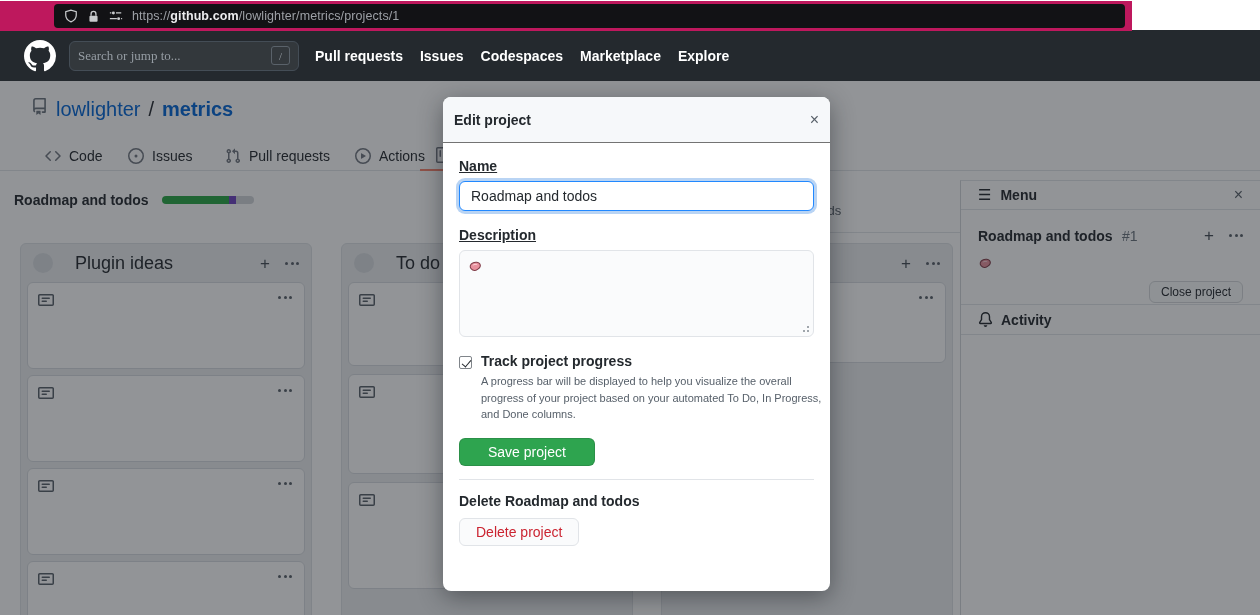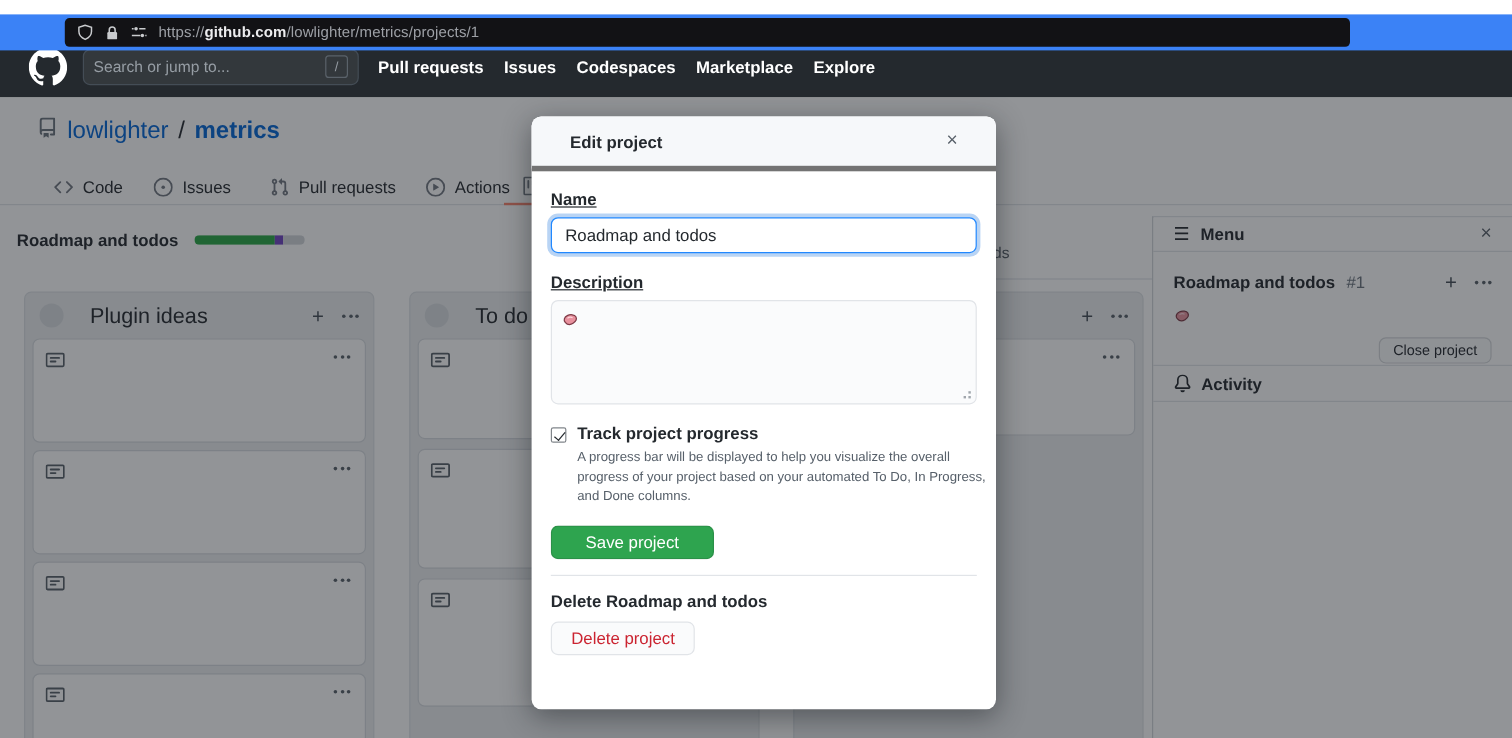--- a/index.html
+++ b/index.html
@@ -1,29 +1,29 @@
 <!DOCTYPE html>
 <html><head>
 <meta charset="utf-8">
 <style>
   * { margin:0; padding:0; box-sizing:border-box; }
   html,body { width:1260px; height:615px; overflow:hidden; }
   body { font-family:"Liberation Sans","DejaVu Sans",sans-serif; background:#fff; position:relative; color:#24292e; }
 
   
-  .chrome { position:absolute; left:0; top:12px; width:1260px; height:30px; background:#3b82f6; z-index:60; }
+  .chrome { position:absolute; left:0; top:1px; width:1132px; height:30px; background:#be185d; z-index:60; }
   .urlbar { position:absolute; left:54px; top:3px; width:1071px; height:24px; background:#121215; border-radius:4px; display:flex; align-items:center; padding:0 10px; gap:9px; }
   .urlbar svg { flex:0 0 auto; }
   .url { font-size:12.5px; color:#9da0a6; white-space:nowrap; letter-spacing:.1px; }
   .url b { color:#ececee; font-weight:bold; }
 
   
   .ghheader { position:absolute; left:0; top:30px; width:1260px; height:51px; background:#24292e; z-index:55; display:flex; align-items:center; }
   .ghlogo { margin-left:24px; width:32px; height:32px; }
-  .ghsearch { margin-left:13px; width:230px; height:30px; background:rgba(255,255,255,.07); border:1px solid #444d56; border-radius:6px; display:flex; align-items:center; padding:0 8px; }
+  .ghsearch { margin-left:13px; width:230px; height:30px; background:rgba(255,255,255,.07); border:1px solid #444d56; border-radius:6px; display:flex; align-items:center; padding:0 8px;font-family:Liberation Serif, serif; }
   .ghsearch .ph { color:#969da4; font-size:13px; flex:1; }
   .slashkey { width:19px; height:19px; border:1px solid #5a626a; border-radius:3px; color:#969da4; font-size:11px; display:flex; align-items:center; justify-content:center; }
   .ghnav { display:flex; gap:17px; margin-left:16px; }
   .ghnav span { color:#fff; font-size:14px; font-weight:bold; cursor:pointer; }
 
   
   .page { position:absolute; left:0; top:81px; width:1260px; height:534px; background:#fff; }
   .crumb { position:absolute; left:31px; top:17px; display:flex; align-items:flex-start; gap:8px; font-size:20px; }
   .crumb .lnk { color:#0366d6; }
   .crumb .repo { font-weight:bold; }
@@ -62,21 +62,21 @@
   .sbnum { color:#6a737d; font-size:14px; margin-left:5px; }
   .sbicons { position:absolute; right:17px; top:17px; display:flex; align-items:center; }
   .closeproj { position:absolute; right:17px; top:71px; font-size:12px; color:#24292e; background:#fafbfc; border:1px solid #d5d8db; border-radius:6px; padding:3px 11px; cursor:pointer; }
   .acthead { height:30px; display:flex; align-items:center; padding:0 17px; border-bottom:1px solid #e1e4e8; }
   .acthead svg { fill:#24292e; margin-right:8px; }
   .acthead .t { font-weight:bold; font-size:14px; }
 
   
   .dim { position:absolute; left:0; top:81px; width:1260px; height:534px; background:rgba(24,28,33,.47); z-index:40; }
   .modal { position:absolute; left:443px; top:97px; width:387px; height:494px; background:#fff; border-radius:8px; z-index:50; box-shadow:0 6px 24px rgba(20,24,28,.45); }
-  .mhead { height:46px; background:#f6f8fa; border-bottom:5px solid #737373; border-radius:8px 8px 0 0; display:flex; align-items:center; padding:0 32px; }
+  .mhead { height:46px; background:#f6f8fa; border-bottom:1px solid #737373; border-radius:8px 8px 0 0; display:flex; align-items:center; padding:0 11px; }
   .mhead .t { font-weight:bold; font-size:14px; flex:1; }
   .mbody { padding:15px 16px; }
   .flabel { font-weight:bold; font-size:14px; margin-bottom:7px;text-decoration:underline; }
   .nameinput { width:100%; height:30px; font-family:inherit; font-size:14px; color:#24292e; padding:0 11px; border:1px solid #2188ff; border-radius:6px; outline:none; box-shadow:0 0 0 3px rgba(3,102,214,.28); background:#fff; }
   .descbox { margin-top:0; width:100%; height:87px; background:#fafbfc; border:1px solid #e1e4e8; border-radius:6px; position:relative; padding:8px; cursor:text; }
   .grip { position:absolute; right:4px; bottom:4px; width:2px; height:2px; background:#a0a6ac; box-shadow:-4px 0 0 #a0a6ac, 0 -4px 0 #a0a6ac; }
   .desclbl { margin-top:16px; }
   .ckrow { margin-top:16px; display:flex; align-items:flex-end; }
   .ckbox { width:13px; height:13px; background:#fff; border:1px solid #80858a; border-radius:2px; position:relative; cursor:pointer; }
   .ckbox:after { content:""; position:absolute; left:3.5px; top:0.5px; width:4px; height:8px; border-right:1.6px solid #24292e; border-bottom:1.6px solid #24292e; transform:rotate(40deg); }

